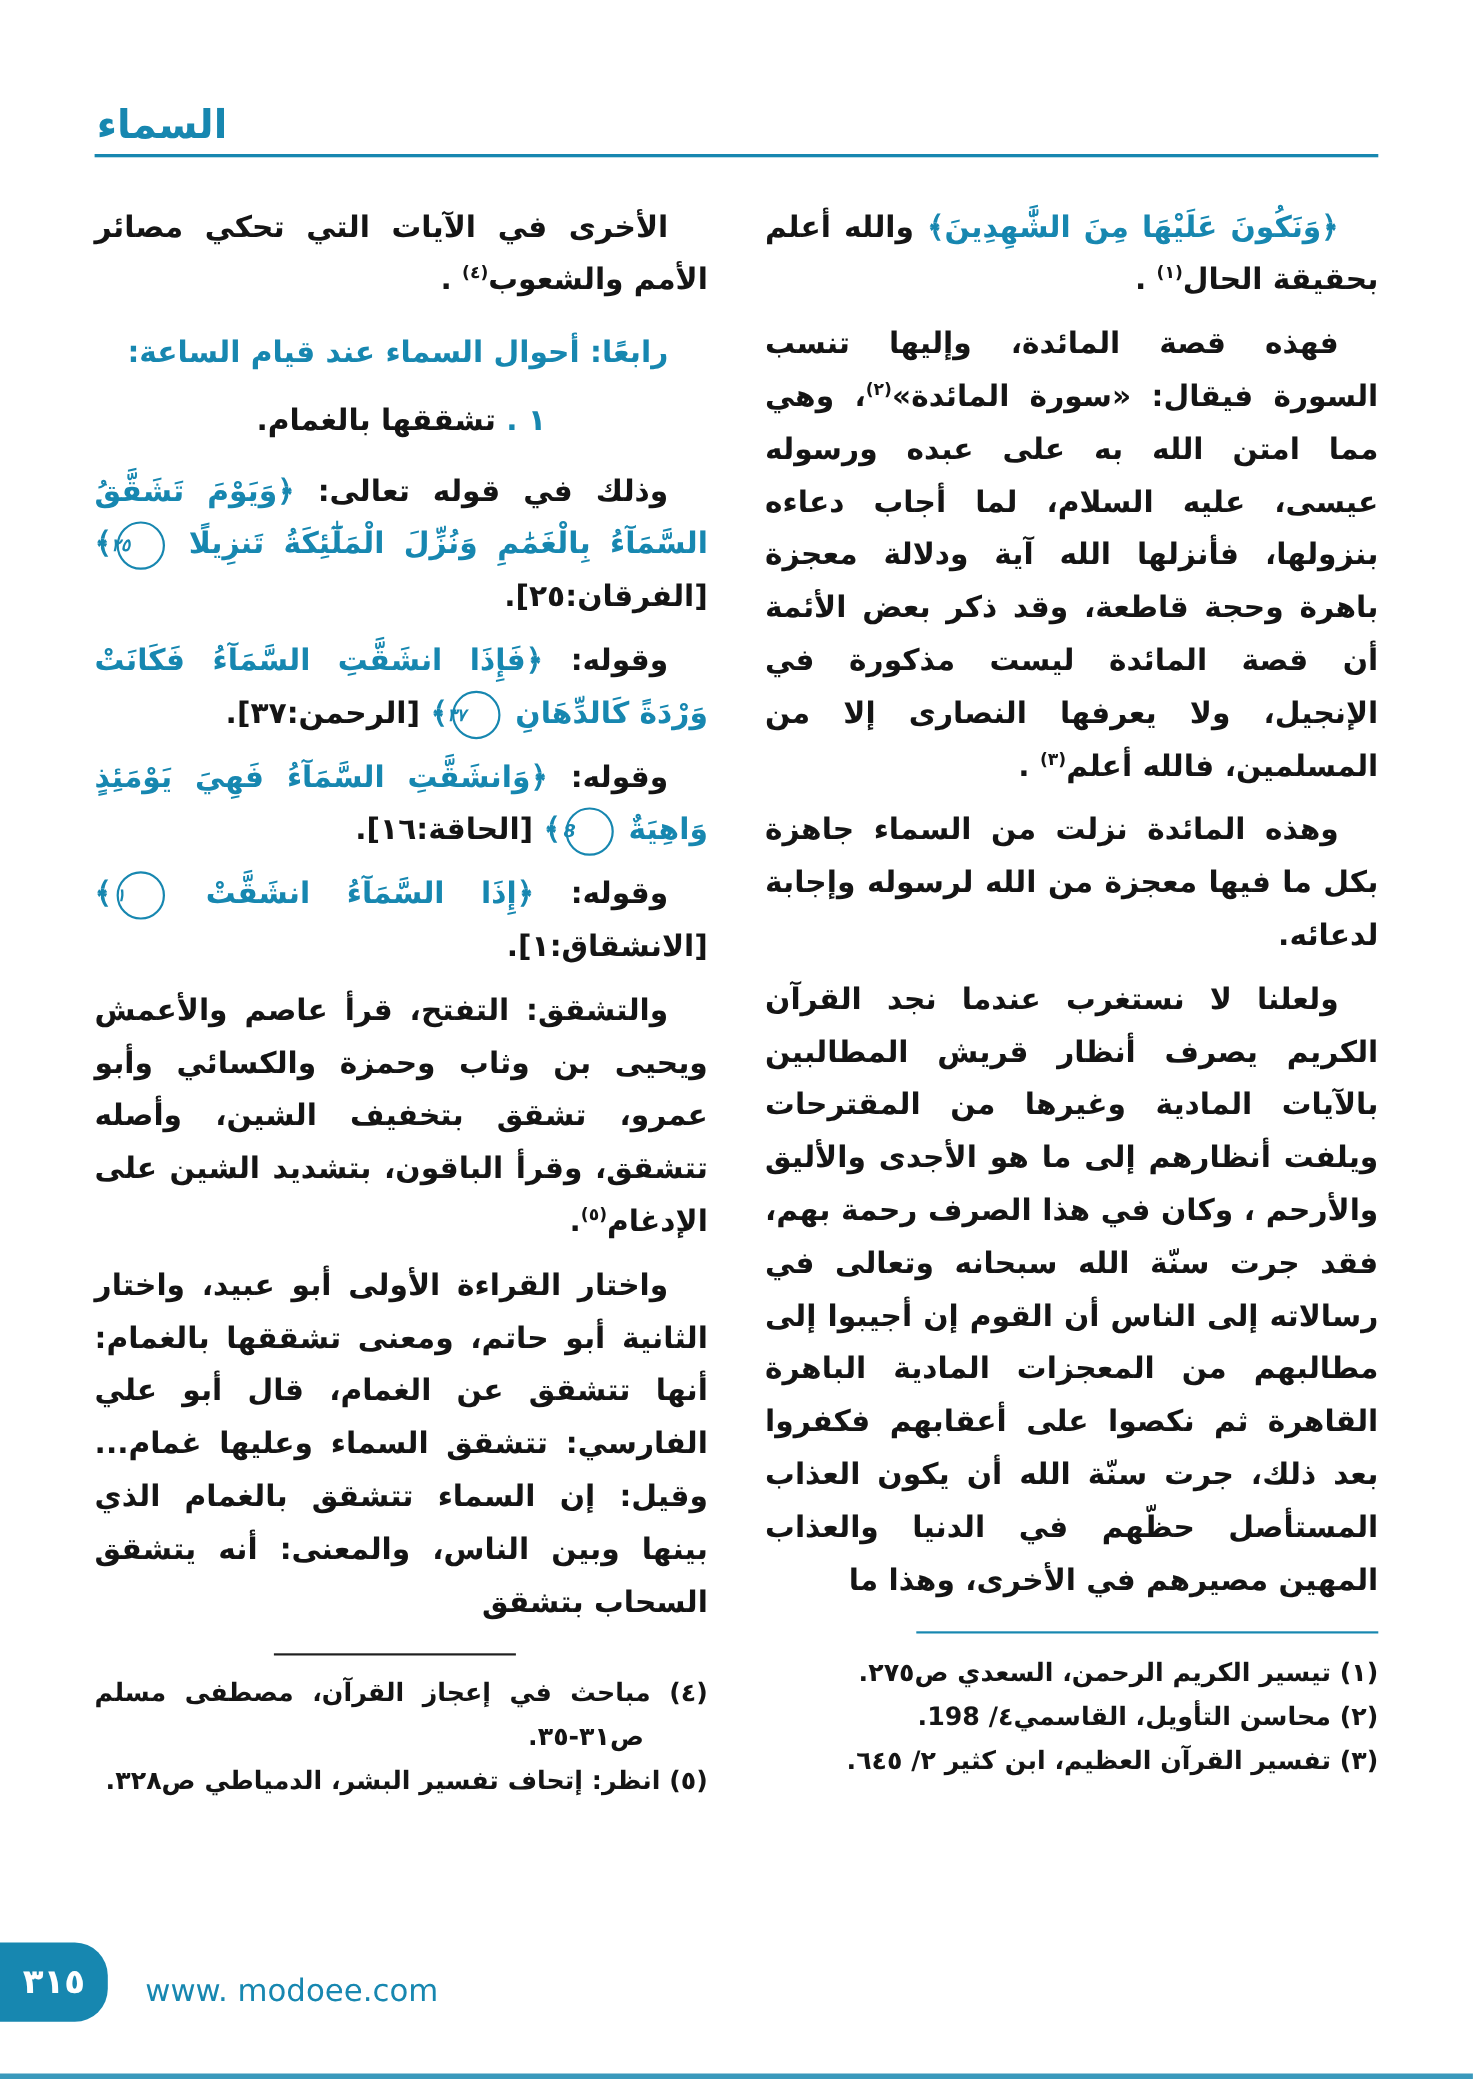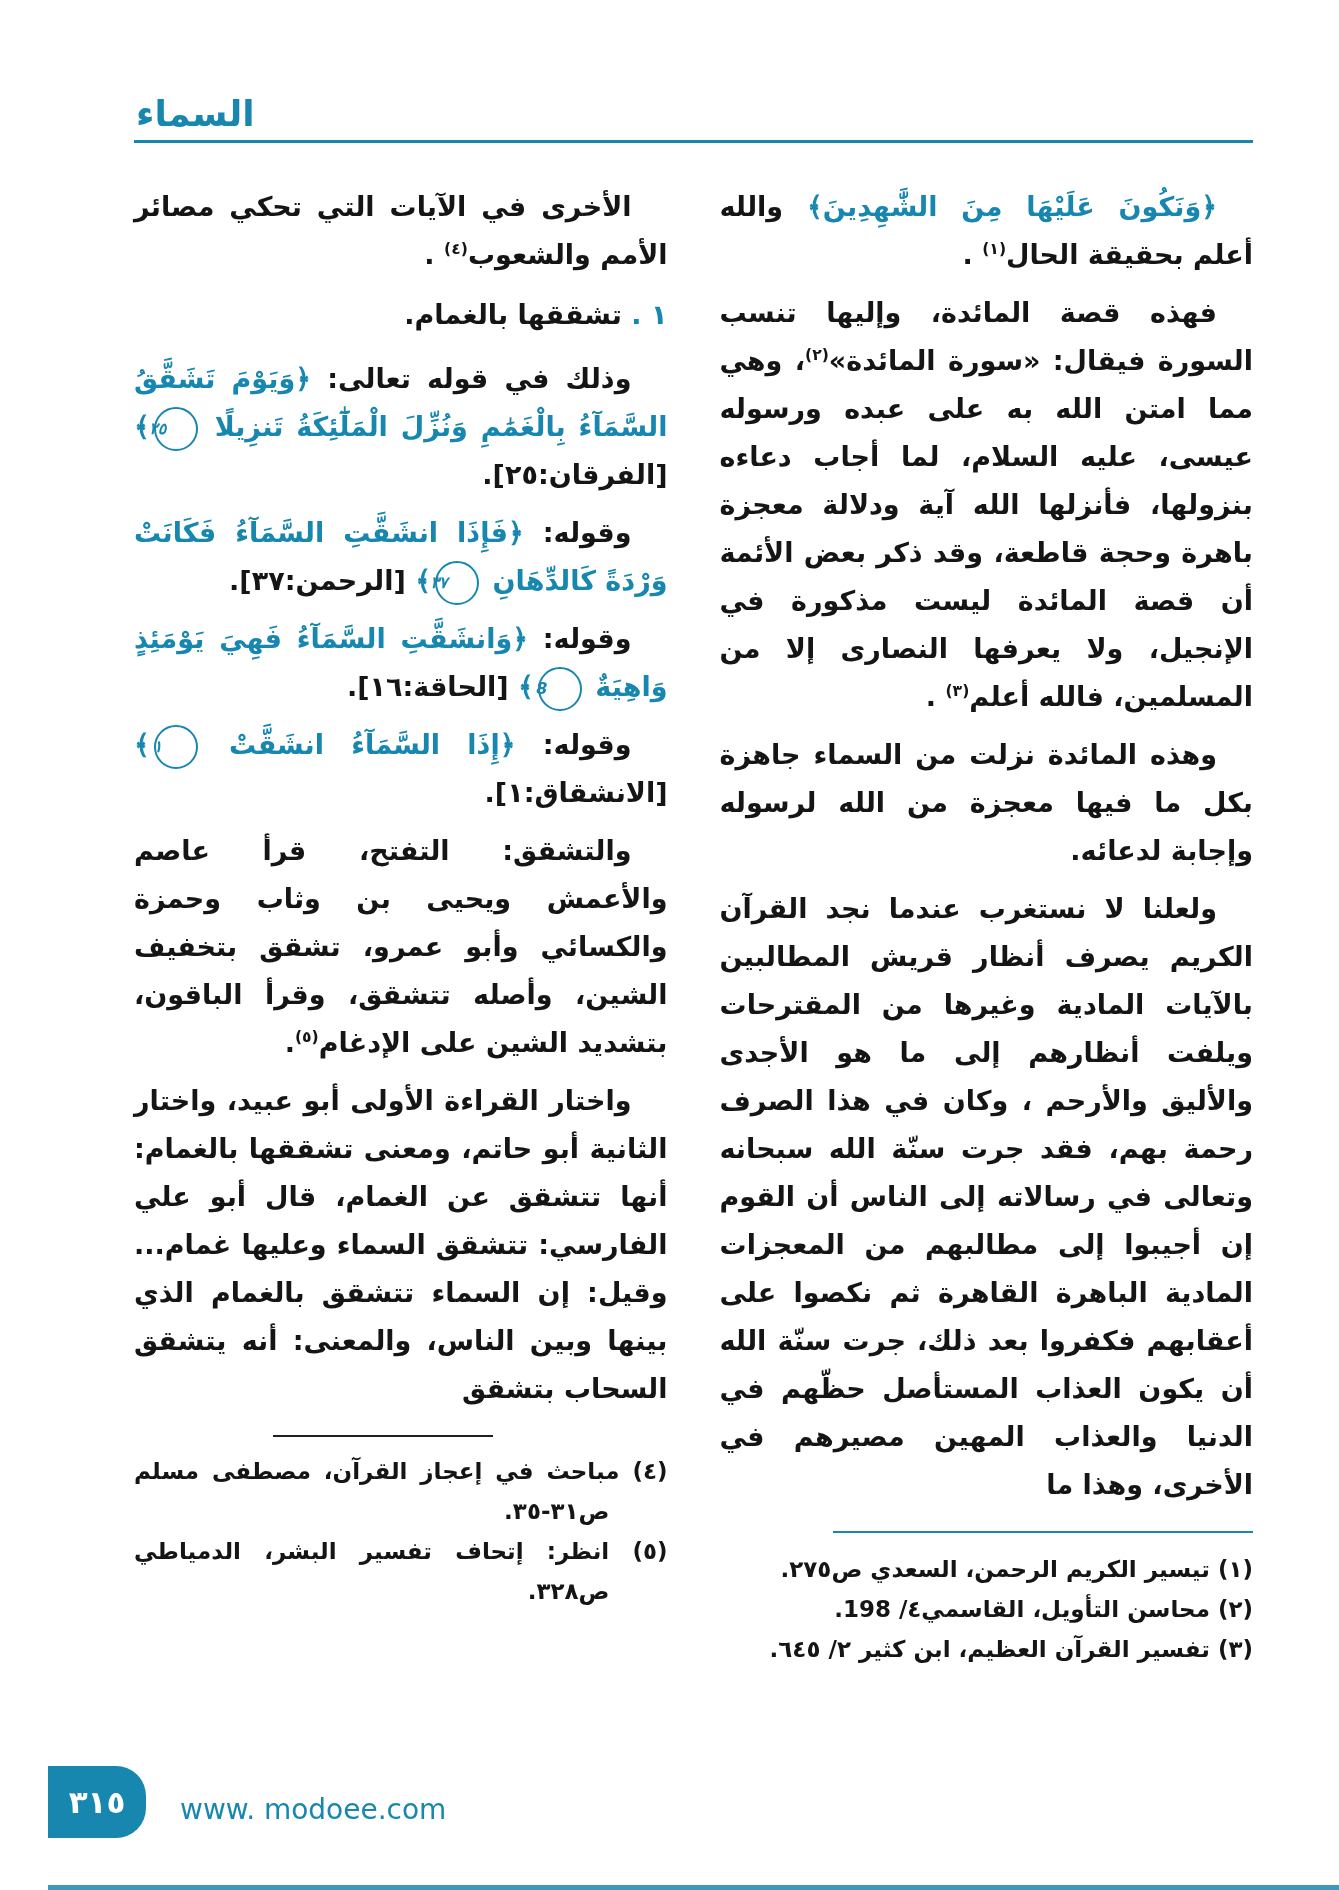--- a/index.html
+++ b/index.html
@@ -2,39 +2,39 @@
 <html lang="ar" dir="rtl" style="--accent: #1787b0; --ink: #151515;"><head>
 <meta charset="utf-8">
 <style>
   :root { --accent:#1787b0; --ink:#151515; }
   html, body { margin:0; padding:0; }
   body {
     width:1339px; height:1890px; position:relative; overflow:hidden;
     background:#ffffff; direction:rtl;
     font-family:"DejaVu Sans", sans-serif; color:var(--ink);
   }
-  .page { position:absolute; inset:0; padding:86px 86px 0 86px;margin-left:48px; }
+  .page { position:absolute; inset:0; padding:86px 86px 0 86px; }
 
   
   .running-header { position:relative; height:54px; border-bottom:3px solid var(--accent); }
   .header-title {
     position:absolute; left:2px; bottom:6px;
     color:var(--accent); font-size:36px; font-weight:bold;
   }
 
   
   .columns { display:flex; gap:52px; margin-top:40px; }
   .column { flex:1; min-width:0; }
   .col-blocks {
     font-size:27px; line-height:48px; font-weight:bold;
     text-align:justify; color:var(--ink);
   }
   .block { margin:0 0 10px; text-indent:36px; }
   .block-heading { color:var(--accent); margin:18px 0 14px; }
-  .block-subheading { text-indent:0; margin:12px 0 16px; }
+  .block-subheading { text-align:center; text-indent:0; margin:12px 0 16px; }
 
   .seg-text { color:var(--ink); }
   .seg-bold { font-weight:bold; }
   .seg-blue { color:var(--accent); }
   .seg-quran { color:var(--accent); font-weight:bold; }
   .seg-fn { font-size:0.58em; vertical-align:super; line-height:0; }
   .ayah-medallion {
     display:inline-flex; align-items:center; justify-content:center;
     width:40px; height:40px; border:2px solid var(--accent); border-radius:50%;
     color:var(--accent); font-size:16px; line-height:1; font-weight:bold;
@@ -94,20 +94,21 @@
             <div class="footnote"><span class="fn-marker">(١) </span><span class="fn-text">تيسير الكريم الرحمن، السعدي ص٢٧٥.</span></div>
             <div class="footnote"><span class="fn-marker">(٢) </span><span class="fn-text">محاسن التأويل، القاسمي٤/ 198.</span></div>
             <div class="footnote"><span class="fn-marker">(٣) </span><span class="fn-text">تفسير القرآن العظيم، ابن كثير ٢/ ٦٤٥.</span></div>
           </div>
       </div>
     </section>
 
     <section class="column">
       <div class="col-blocks">
           <p class="block block-p"><span class="seg-text">الأخرى في الآيات التي تحكي مصائر الأمم والشعوب</span><span class="seg-fn">(٤)</span><span class="seg-text"> .</span></p>
+          <p class="block block-heading"><span class="seg-blue">رابعًا: أحوال السماء عند قيام الساعة:</span></p>
           <p class="block block-subheading"><span class="seg-blue">١ . </span><span class="seg-bold">تشققها بالغمام.</span></p>
           <p class="block block-p"><span class="seg-text">وذلك في قوله تعالى: </span><span class="seg-quran">﴿وَيَوْمَ تَشَقَّقُ السَّمَآءُ بِالْغَمَٰمِ وَنُزِّلَ الْمَلَٰٓئِكَةُ تَنزِيلًا </span><span class="ayah-medallion">٢٥</span><span class="seg-quran">﴾</span><span class="seg-text"> [الفرقان:٢٥].</span></p>
           <p class="block block-p"><span class="seg-text">وقوله: </span><span class="seg-quran">﴿فَإِذَا انشَقَّتِ السَّمَآءُ فَكَانَتْ وَرْدَةً كَالدِّهَانِ </span><span class="ayah-medallion">٣٧</span><span class="seg-quran">﴾</span><span class="seg-text"> [الرحمن:٣٧].</span></p>
           <p class="block block-p"><span class="seg-text">وقوله: </span><span class="seg-quran">﴿وَانشَقَّتِ السَّمَآءُ فَهِيَ يَوْمَئِذٍ وَاهِيَةٌ </span><span class="ayah-medallion">8</span><span class="seg-quran">﴾</span><span class="seg-text"> [الحاقة:١٦].</span></p>
           <p class="block block-p"><span class="seg-text">وقوله: </span><span class="seg-quran">﴿إِذَا السَّمَآءُ انشَقَّتْ </span><span class="ayah-medallion">١</span><span class="seg-quran">﴾</span><span class="seg-text"> [الانشقاق:١].</span></p>
           <p class="block block-p"><span class="seg-text">والتشقق: التفتح، قرأ عاصم والأعمش ويحيى بن وثاب وحمزة والكسائي وأبو عمرو، تشقق بتخفيف الشين، وأصله تتشقق، وقرأ الباقون، بتشديد الشين على الإدغام</span><span class="seg-fn">(٥)</span><span class="seg-text">.</span></p>
           <p class="block block-p"><span class="seg-text">واختار القراءة الأولى أبو عبيد، واختار الثانية أبو حاتم، ومعنى تشققها بالغمام: أنها تتشقق عن الغمام، قال أبو علي الفارسي: تتشقق السماء وعليها غمام... وقيل: إن السماء تتشقق بالغمام الذي بينها وبين الناس، والمعنى: أنه يتشقق السحاب بتشقق</span></p>
         </div>
       <div class="footnotes">
         <div class="footnote-rule"></div>

